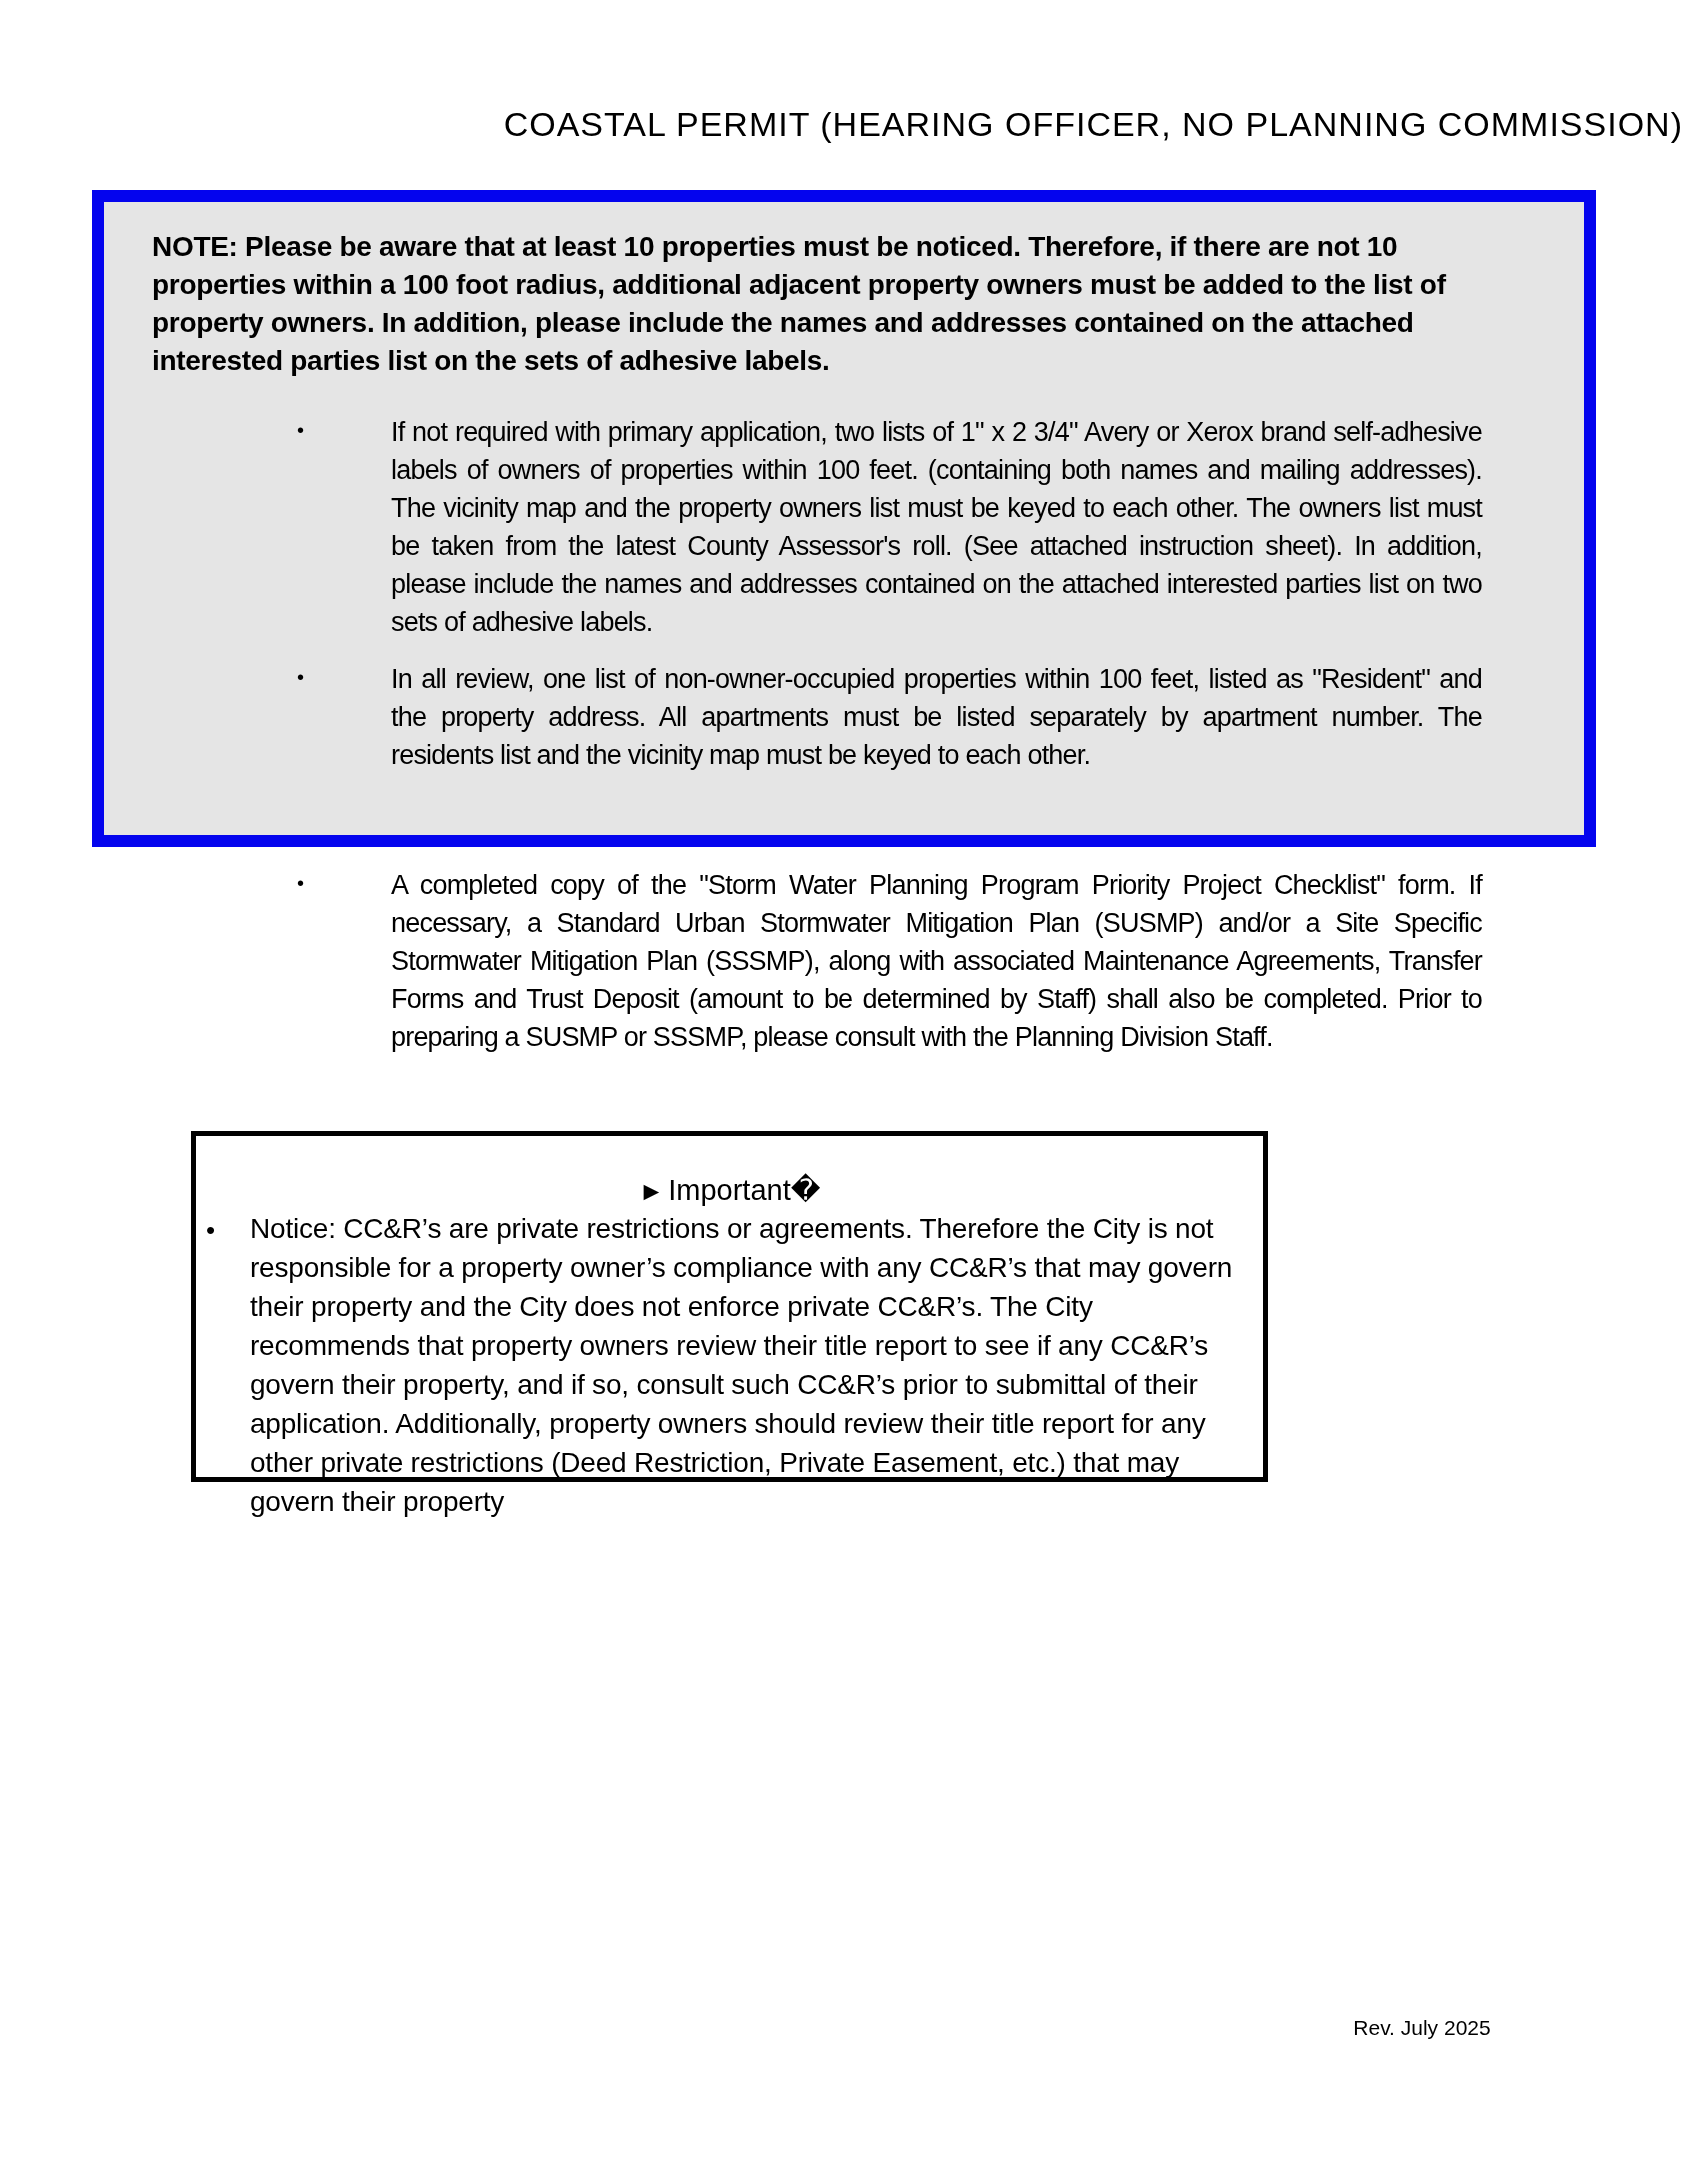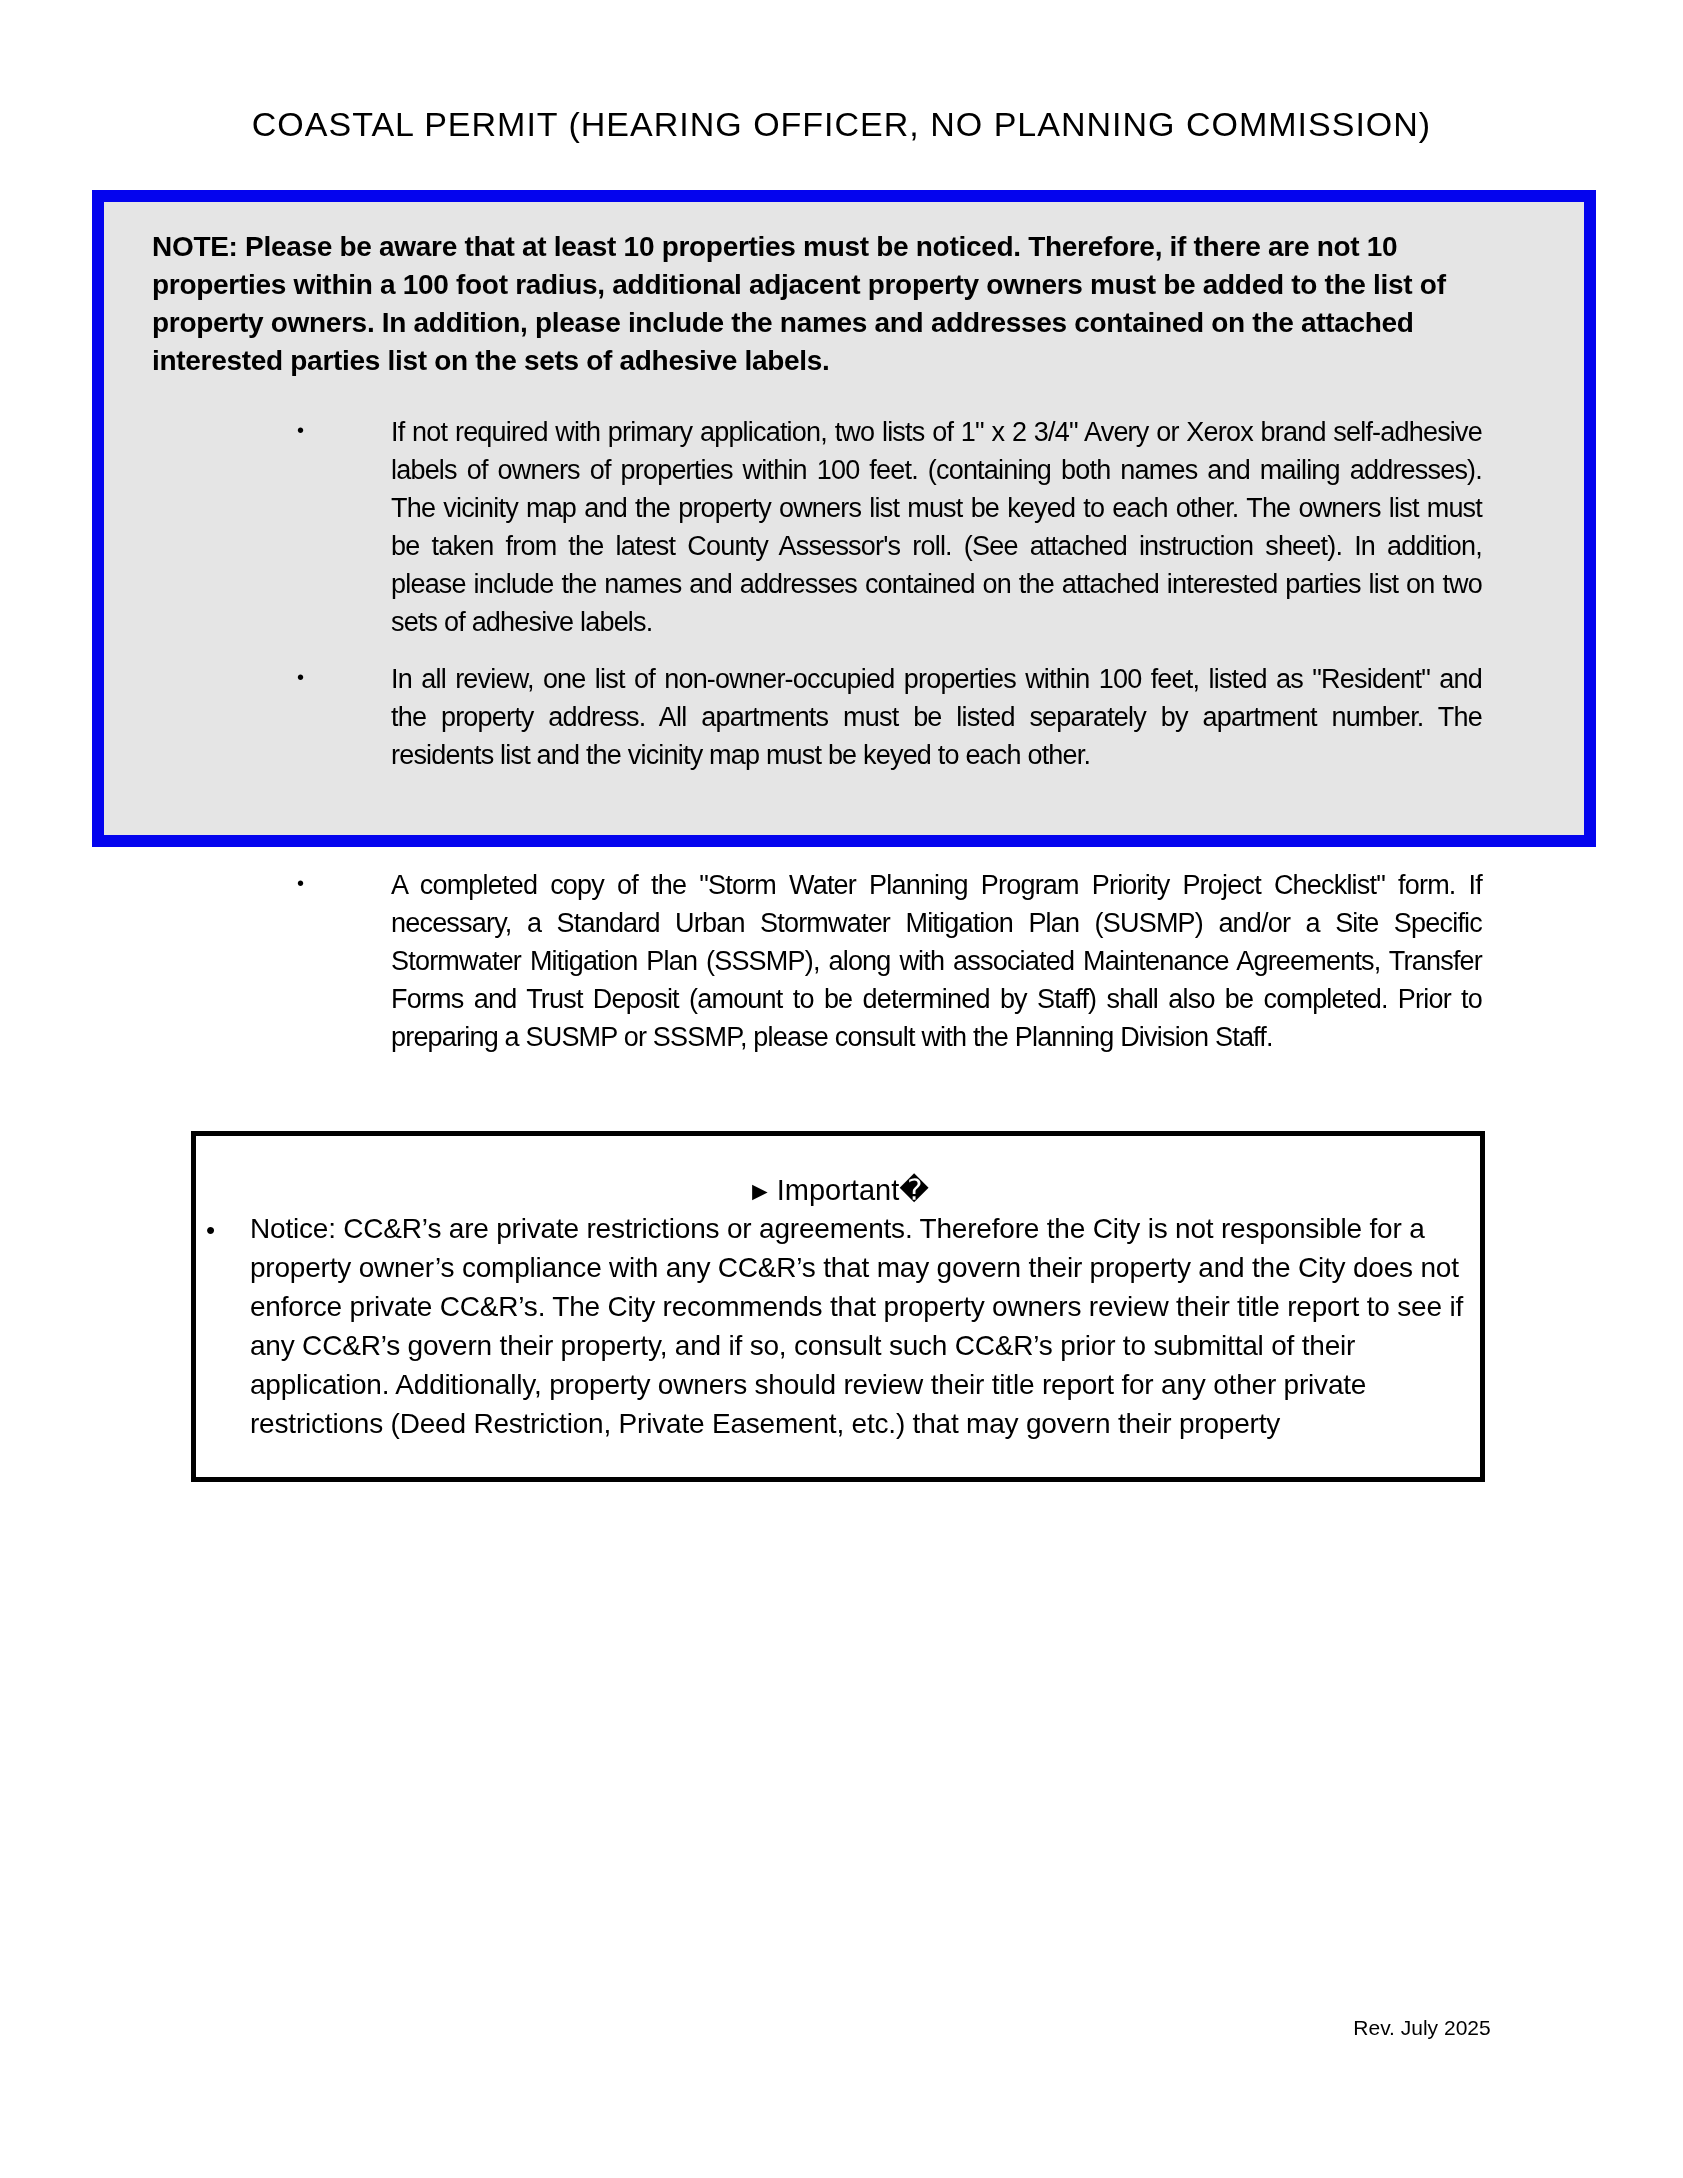--- a/index.html
+++ b/index.html
@@ -11,21 +11,21 @@
     font-family:"Liberation Sans","DejaVu Sans",sans-serif;
     color:#000000;
     overflow:hidden;
   }
   .title{
     position:absolute;
     top:105px;
     left:0;
     width:1683px;
     margin:0;
-    text-align:center;
+    text-align:right;
     font-size:34px;
     font-weight:normal;
     letter-spacing:1px;
   }
   
   .note-box{
     position:absolute;
     left:92px;
     top:190px;
     width:1504px;
@@ -70,21 +70,21 @@
   }
   .seg-u{
     text-decoration-thickness:3px;
     text-underline-offset:5px;
   }
   
   .important-box{
     position:absolute;
     left:191px;
     top:1131px;
-    width:1294px;
+    width:1077px;
     height:351px;
     box-sizing:border-box;
     border:5px solid #000000;
     background:#ffffff;
   }
   .imp-header{
     margin-top:36px;
     text-align:center;
     font-size:29px;
     line-height:36px;

